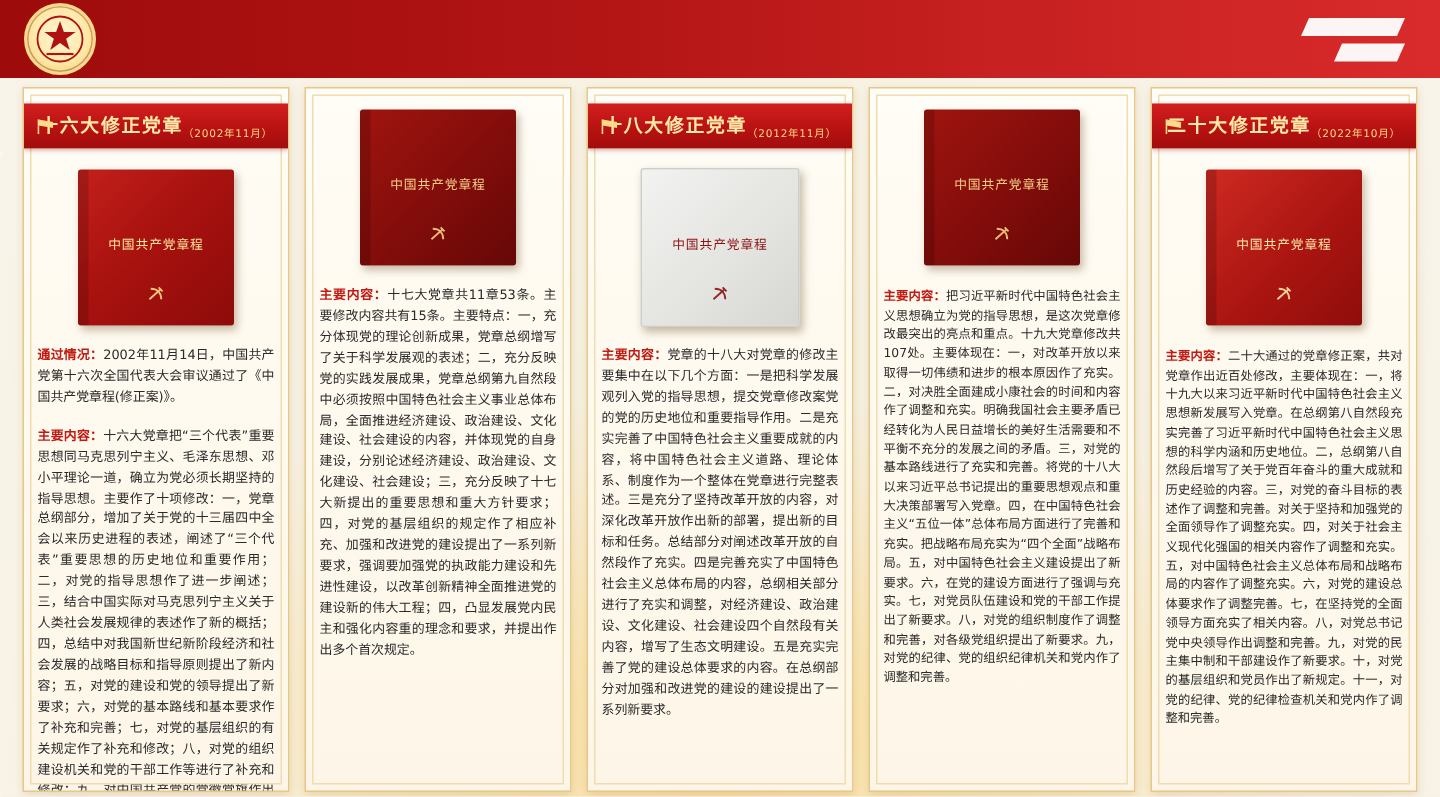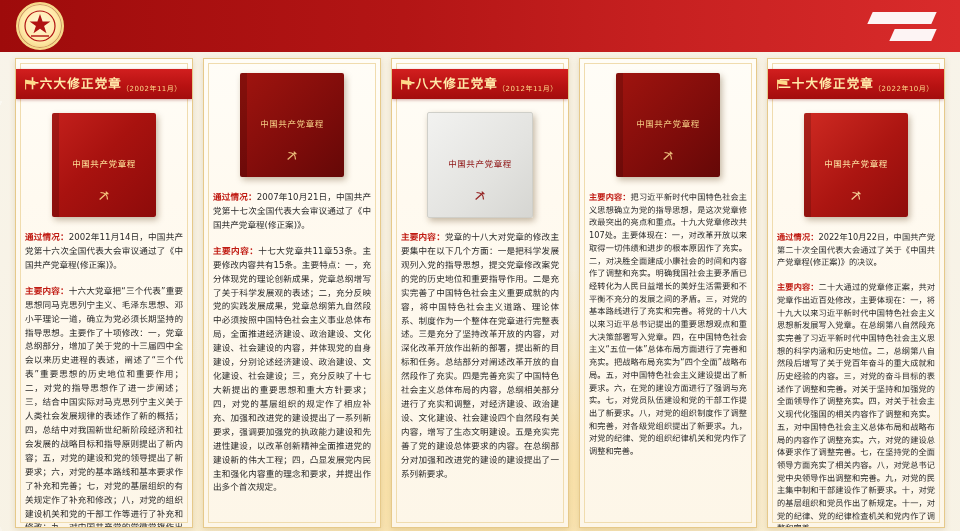--- a/index.html
+++ b/index.html
@@ -257,21 +257,20 @@
         <div class="book darkred">
           <div class="spine"></div>
           <div class="book-title">中国共产党章程</div>
           <svg class="emblem-mini" viewBox="0 0 16 16">
             <path d="M3 12 L12 4 M10 3 L13 6" stroke="#f6cf86" stroke-width="1.4" fill="none"></path>
             <path d="M4 4 C9 4 12 7 12 12" stroke="#f6cf86" stroke-width="1.4" fill="none"></path>
           </svg>
         </div>
       </div>
       <div class="card-body">
-        <p><span class="lbl">通过情况：</span><span>2007年10月21日，中国共产党第十七次全国代表大会审议通过了《中国共产党章程(修正案)》。</span></p>
         <p><span class="lbl">主要内容：</span><span>十七大党章共11章53条。主要修改内容共有15条。主要特点：一，充分体现党的理论创新成果，党章总纲增写了关于科学发展观的表述；二，充分反映党的实践发展成果，党章总纲第九自然段中必须按照中国特色社会主义事业总体布局，全面推进经济建设、政治建设、文化建设、社会建设的内容，并体现党的自身建设，分别论述经济建设、政治建设、文化建设、社会建设；三，充分反映了十七大新提出的重要思想和重大方针要求；四，对党的基层组织的规定作了相应补充、加强和改进党的建设提出了一系列新要求，强调要加强党的执政能力建设和先进性建设，以改革创新精神全面推进党的建设新的伟大工程；四，凸显发展党内民主和强化内容重的理念和要求，并提出作出多个首次规定。</span></p>
       </div>
     </div>
 
     <div class="card">
       <div class="banner">
         <svg class="flag" viewBox="0 0 16 16">
           <path d="M2 2 L14 4 L14 9 L2 7 Z" fill="#ffd98a"></path>
           <path d="M2 2 L2 14" stroke="#ffd98a" stroke-width="1.3"></path>
         </svg>
@@ -321,19 +320,18 @@
         <div class="book crimson">
           <div class="spine"></div>
           <div class="book-title">中国共产党章程</div>
           <svg class="emblem-mini" viewBox="0 0 16 16">
             <path d="M3 12 L12 4 M10 3 L13 6" stroke="#ffe6a6" stroke-width="1.4" fill="none"></path>
             <path d="M4 4 C9 4 12 7 12 12" stroke="#ffe6a6" stroke-width="1.4" fill="none"></path>
           </svg>
         </div>
       </div>
       <div class="card-body">
-        <p><span class="lbl">通过情况：</span><span>2022年10月22日，中国共产党第二十次全国代表大会通过了关于《中国共产党章程(修正案)》的决议。</span></p>
         <p><span class="lbl">主要内容：</span><span>二十大通过的党章修正案，共对党章作出近百处修改，主要体现在：一，将十九大以来习近平新时代中国特色社会主义思想新发展写入党章。在总纲第八自然段充实完善了习近平新时代中国特色社会主义思想的科学内涵和历史地位。二，总纲第八自然段后增写了关于党百年奋斗的重大成就和历史经验的内容。三，对党的奋斗目标的表述作了调整和完善。对关于坚持和加强党的全面领导作了调整充实。四，对关于社会主义现代化强国的相关内容作了调整和充实。五，对中国特色社会主义总体布局和战略布局的内容作了调整充实。六，对党的建设总体要求作了调整完善。七，在坚持党的全面领导方面充实了相关内容。八，对党总书记党中央领导作出调整和完善。九，对党的民主集中制和干部建设作了新要求。十，对党的基层组织和党员作出了新规定。十一，对党的纪律、党的纪律检查机关和党内作了调整和完善。</span></p>
       </div>
     </div>
 
   </div>
 </div>
 
 </body></html>

